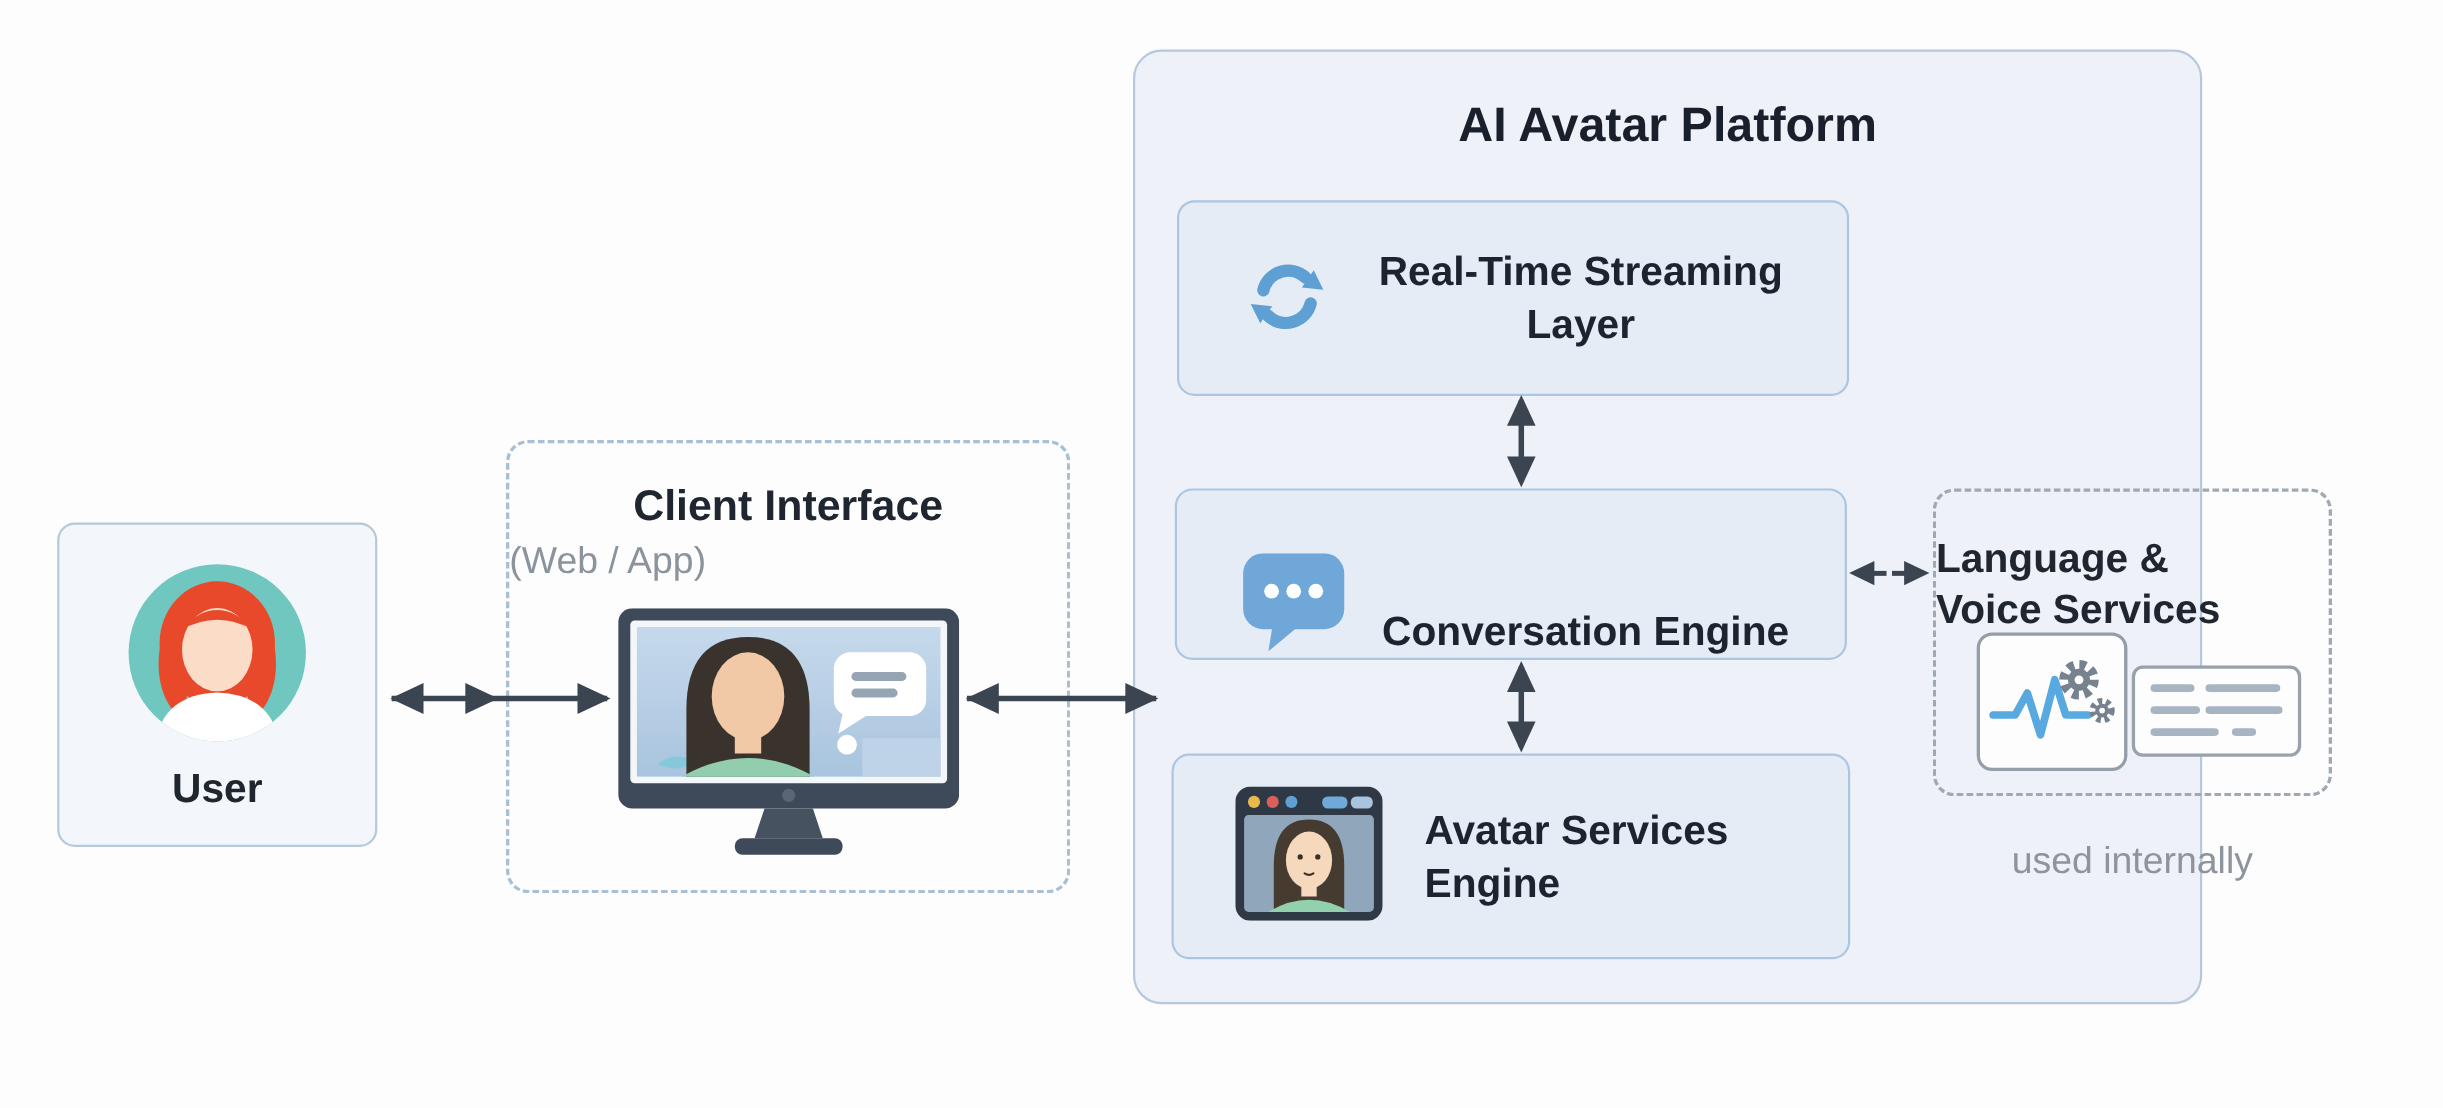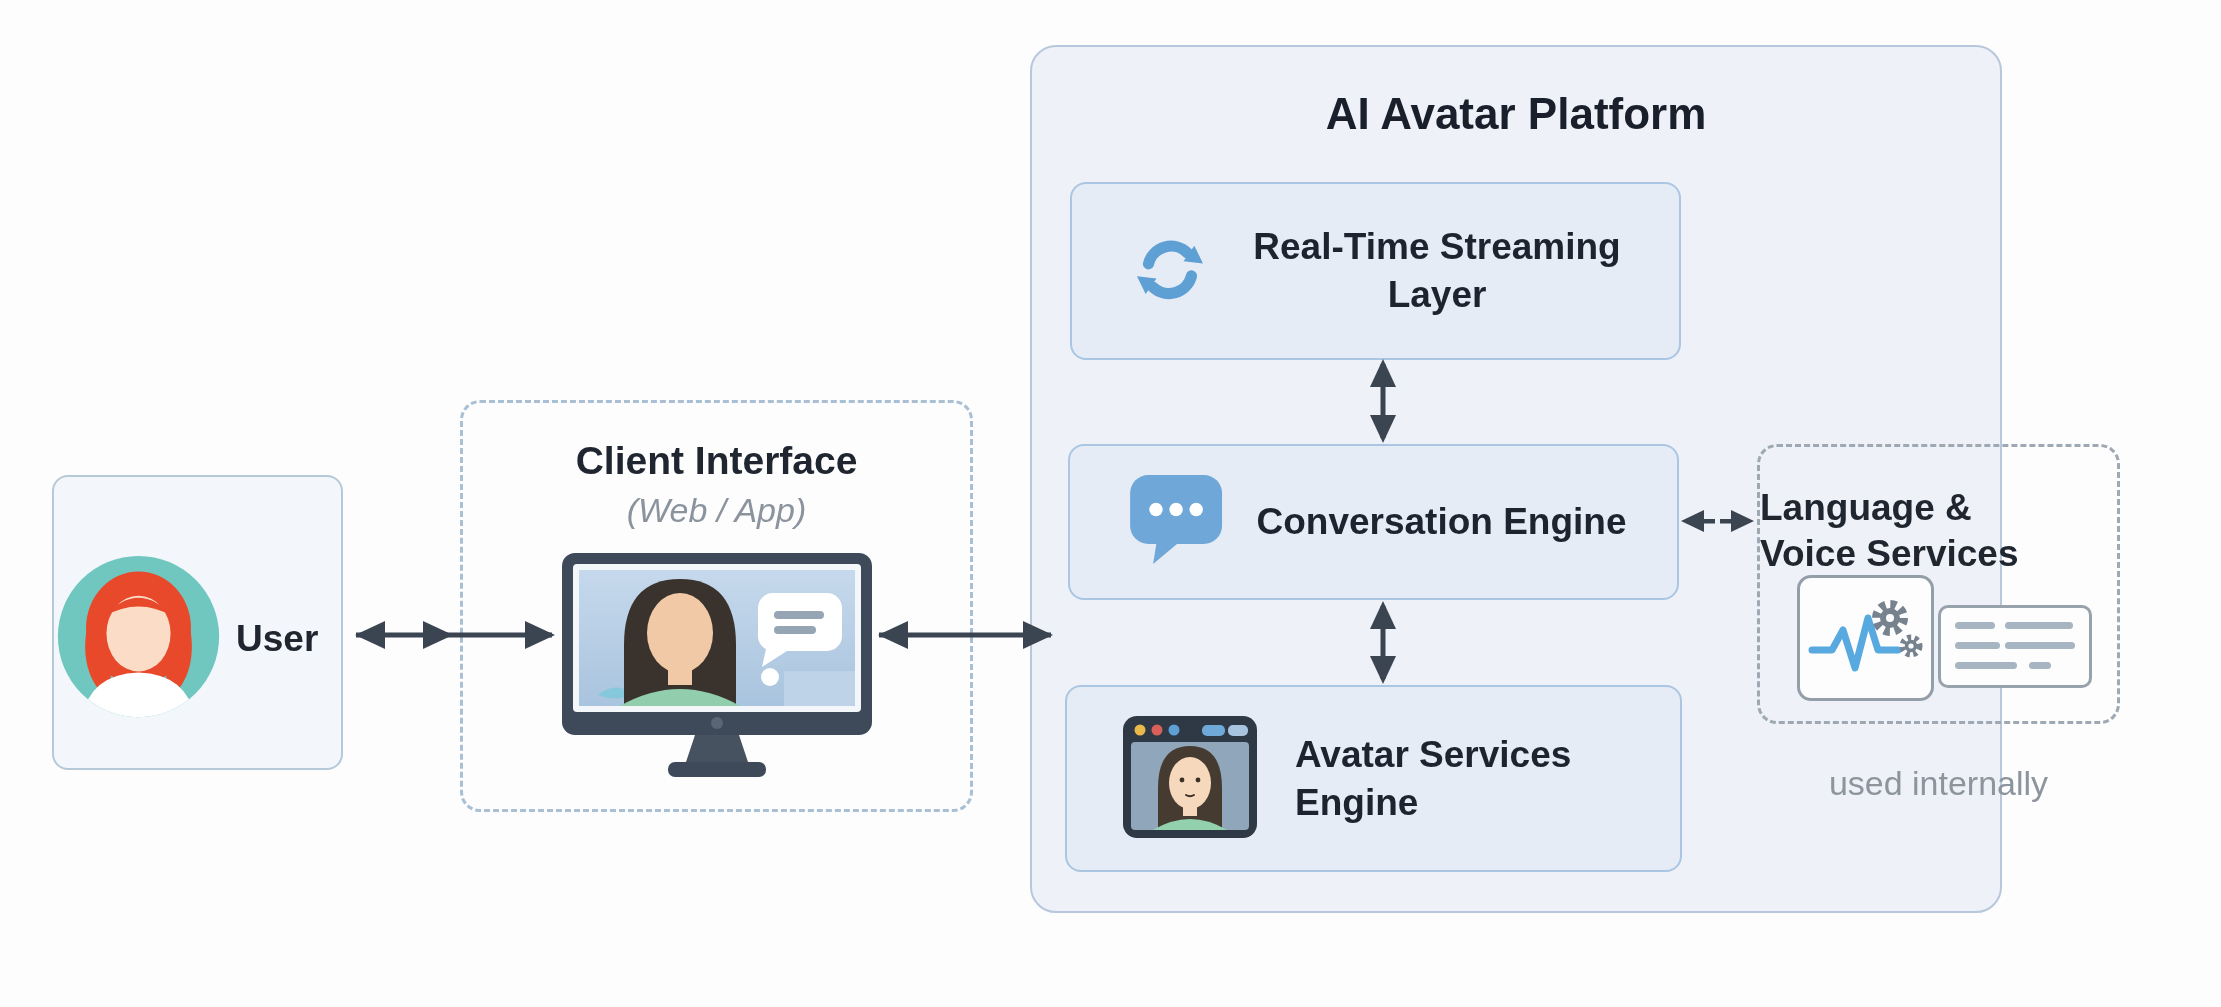--- a/index.html
+++ b/index.html
@@ -4,48 +4,48 @@
 <style>
   html,body{margin:0;padding:0;background:#ffffff;}
   .canvas{
     position:relative;width:2221px;height:1007px;background:#fdfdfe;
     font-family:"Liberation Sans",sans-serif;overflow:hidden;color:#1d2430;
   }
   
   .user-box{
     position:absolute;left:52px;top:475px;width:291px;height:295px;
     background:#f3f7fb;border:2px solid #b5c9d8;border-radius:16px;
-    display:flex;flex-direction:row;align-items:center;padding-top:32px;box-sizing:border-box;gap:12px;
+    display:flex;flex-direction:column;align-items:center;padding-top:32px;box-sizing:border-box;gap:12px;
   }
   .user-label{font-size:37px;font-weight:bold;color:#20262f;}
   
   .client-box{
     position:absolute;left:460px;top:400px;width:513px;height:412px;box-sizing:border-box;
     border:3px dashed #a9bfd3;border-radius:20px;background:transparent;
   }
   .client-title{margin-top:36px;text-align:center;font-size:39px;font-weight:bold;color:#1f2630;}
-  .client-subtitle{text-align:center;font-size:34px;color:#8b939d;margin-top:8px;font-style:italic;}
+  .client-subtitle{text-align:left;font-size:34px;color:#8b939d;margin-top:8px;}
   .monitor{position:absolute;left:50%;transform:translateX(-50%);top:150px;}
   
   .platform-box{
     position:absolute;left:1030px;top:45px;width:972px;height:868px;box-sizing:border-box;
     background:#eef1f7;border:2px solid #b7c8dc;border-radius:26px;
   }
   .platform-title{position:absolute;top:44px;left:0;width:100%;text-align:center;
     font-size:44px;line-height:46px;font-weight:bold;color:#19202c;}
   .engine-box{
     position:absolute;background:#e5ecf6;border:2px solid #abc6e2;border-radius:16px;
     display:flex;align-items:center;box-sizing:border-box;
   }
   .engine-box .label{flex:1;font-size:37px;font-weight:bold;color:#1d2430;
     line-height:48px;white-space:pre-line;}
   .eng-streaming{left:38px;top:135px;width:611px;height:178px;}
   .eng-streaming .icon-wrap{margin-left:55px;}
   .eng-streaming .label{text-align:center;padding-right:18px;}
-  .eng-conversation{left:36px;top:397px;width:611px;height:156px;}
+  .eng-conversation{left:36px;top:397px;width:611px;height:156px;align-items:flex-end;}
   .eng-conversation .icon-wrap{margin-left:60px;}
   .eng-conversation .label{text-align:center;padding-right:20px;}
   .eng-rendering{left:33px;top:638px;width:617px;height:187px;}
   .eng-rendering .icon-wrap{margin-left:56px;}
   .eng-rendering .label{text-align:left;margin-left:38px;}
   
   .services-box{
     position:absolute;left:725px;top:397px;width:363px;height:280px;box-sizing:border-box;
     border:3px dashed #9fa9b4;border-radius:20px;
   }

